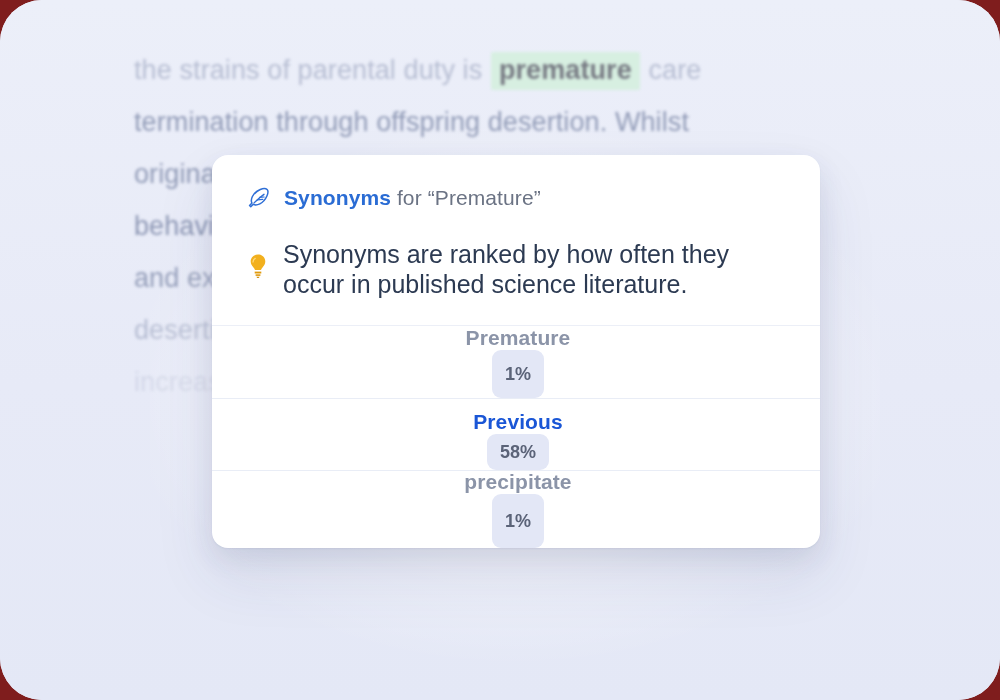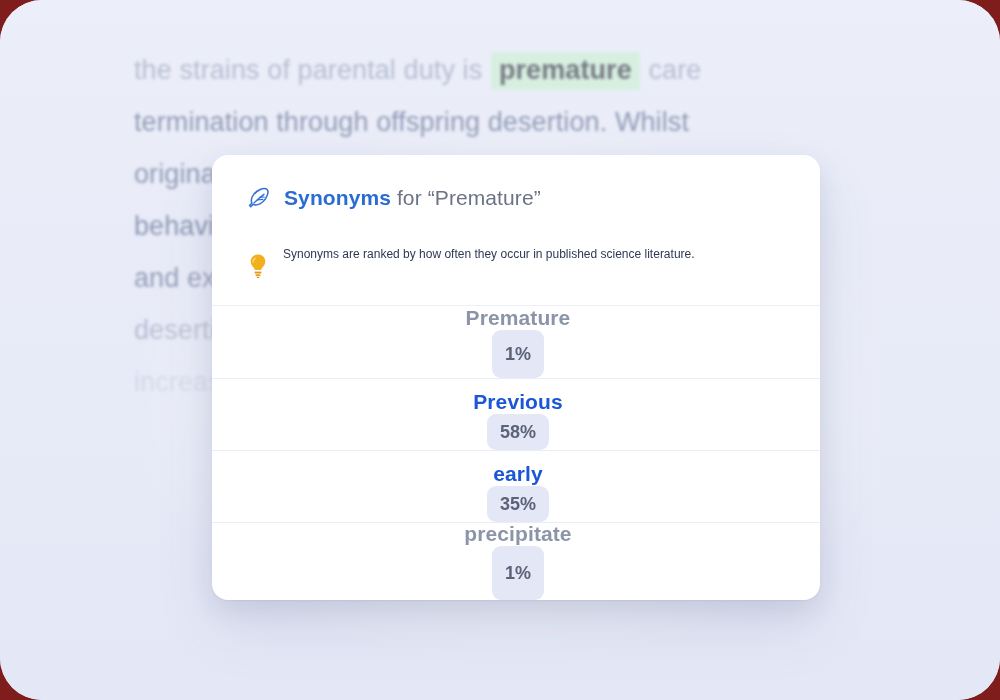--- a/index.html
+++ b/index.html
@@ -155,21 +155,21 @@
 
   .bulb-icon {
     width: 24px;
     height: 26px;
     flex: 0 0 24px;
     margin-top: 14px;
     display: block;
   }
 
   .hint-text {
-    font-size: 12px;
+    font-size: 25px;
     line-height: 30px;
     color: #2c3a52;
     font-weight: 400;
     max-width: 460px;
   }
 
   
   .rows {
     padding: 0;
   }
@@ -280,24 +280,20 @@
         <div class="syn-row">
           <span class="syn-word">Premature</span>
           <span class="pct-badge">1%</span>
         </div>
 
         <div class="syn-row is-suggestion">
           <span class="syn-word">Previous</span>
           <span class="pct-badge">58%</span>
         </div>
 
-        <div class="syn-row is-suggestion">
-          <span class="syn-word">early</span>
-          <span class="pct-badge">35%</span>
-        </div>
 
         <div class="syn-row">
           <span class="syn-word">precipitate</span>
           <span class="pct-badge">1%</span>
         </div>
 
       </div>
 
     </div>
 

